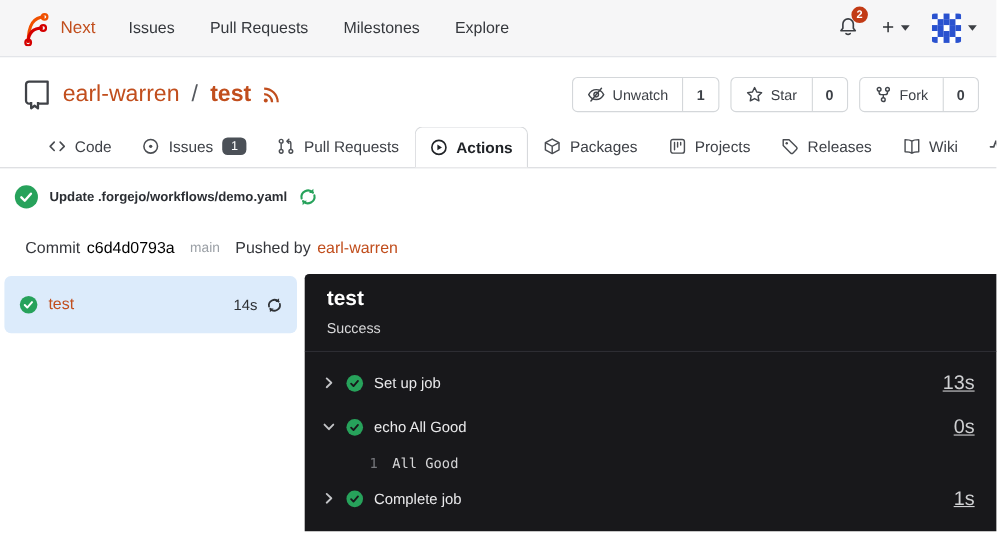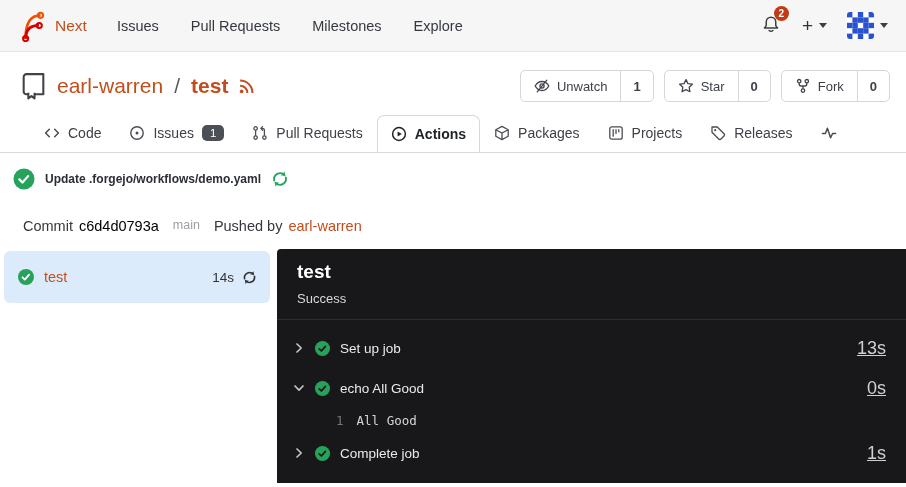--- a/index.html
+++ b/index.html
@@ -267,20 +267,28 @@
       <svg width="16" height="16" viewBox="0 0 16 16">
           <path d="M2 2 h5.3 L14 8.7 a1.6 1.6 0 0 1 0 2.26 L10.96 14 a1.6 1.6 0 0 1 -2.26 0 L2 7.3 Z" fill="none" stroke="#4a4d52" stroke-width="1.3" stroke-linejoin="round"></path>
           <circle cx="5.2" cy="5.2" r="1.1" fill="#4a4d52"></circle>
         </svg>
     </span>
     <span>Releases</span>
   </div>
   <div class="tab">
     <span class="icon">
       <svg width="16" height="16" viewBox="0 0 16 16">
+          <path d="M8 3.3 C6.6 2.2 4.7 1.9 1.8 1.9 v11 c2.9 0 4.8 .3 6.2 1.4 1.4 -1.1 3.3 -1.4 6.2 -1.4 v-11 c-2.9 0 -4.8 .3 -6.2 1.4 z M8 3.3 v11" fill="none" stroke="#4a4d52" stroke-width="1.3" stroke-linejoin="round"></path>
+        </svg>
+    </span>
+    <span>Wiki</span>
+  </div>
+  <div class="tab">
+    <span class="icon">
+      <svg width="16" height="16" viewBox="0 0 16 16">
           <path d="M1.4 8.5 h3 L6.4 3.2 l3.2 9.6 2 -4.3 h3" fill="none" stroke="#4a4d52" stroke-width="1.5" stroke-linecap="round" stroke-linejoin="round"></path>
         </svg>
     </span>
 
   </div>
 </div>
 
 <div class="run-section">
   <div class="run-title-row">
     <span class="icon">

